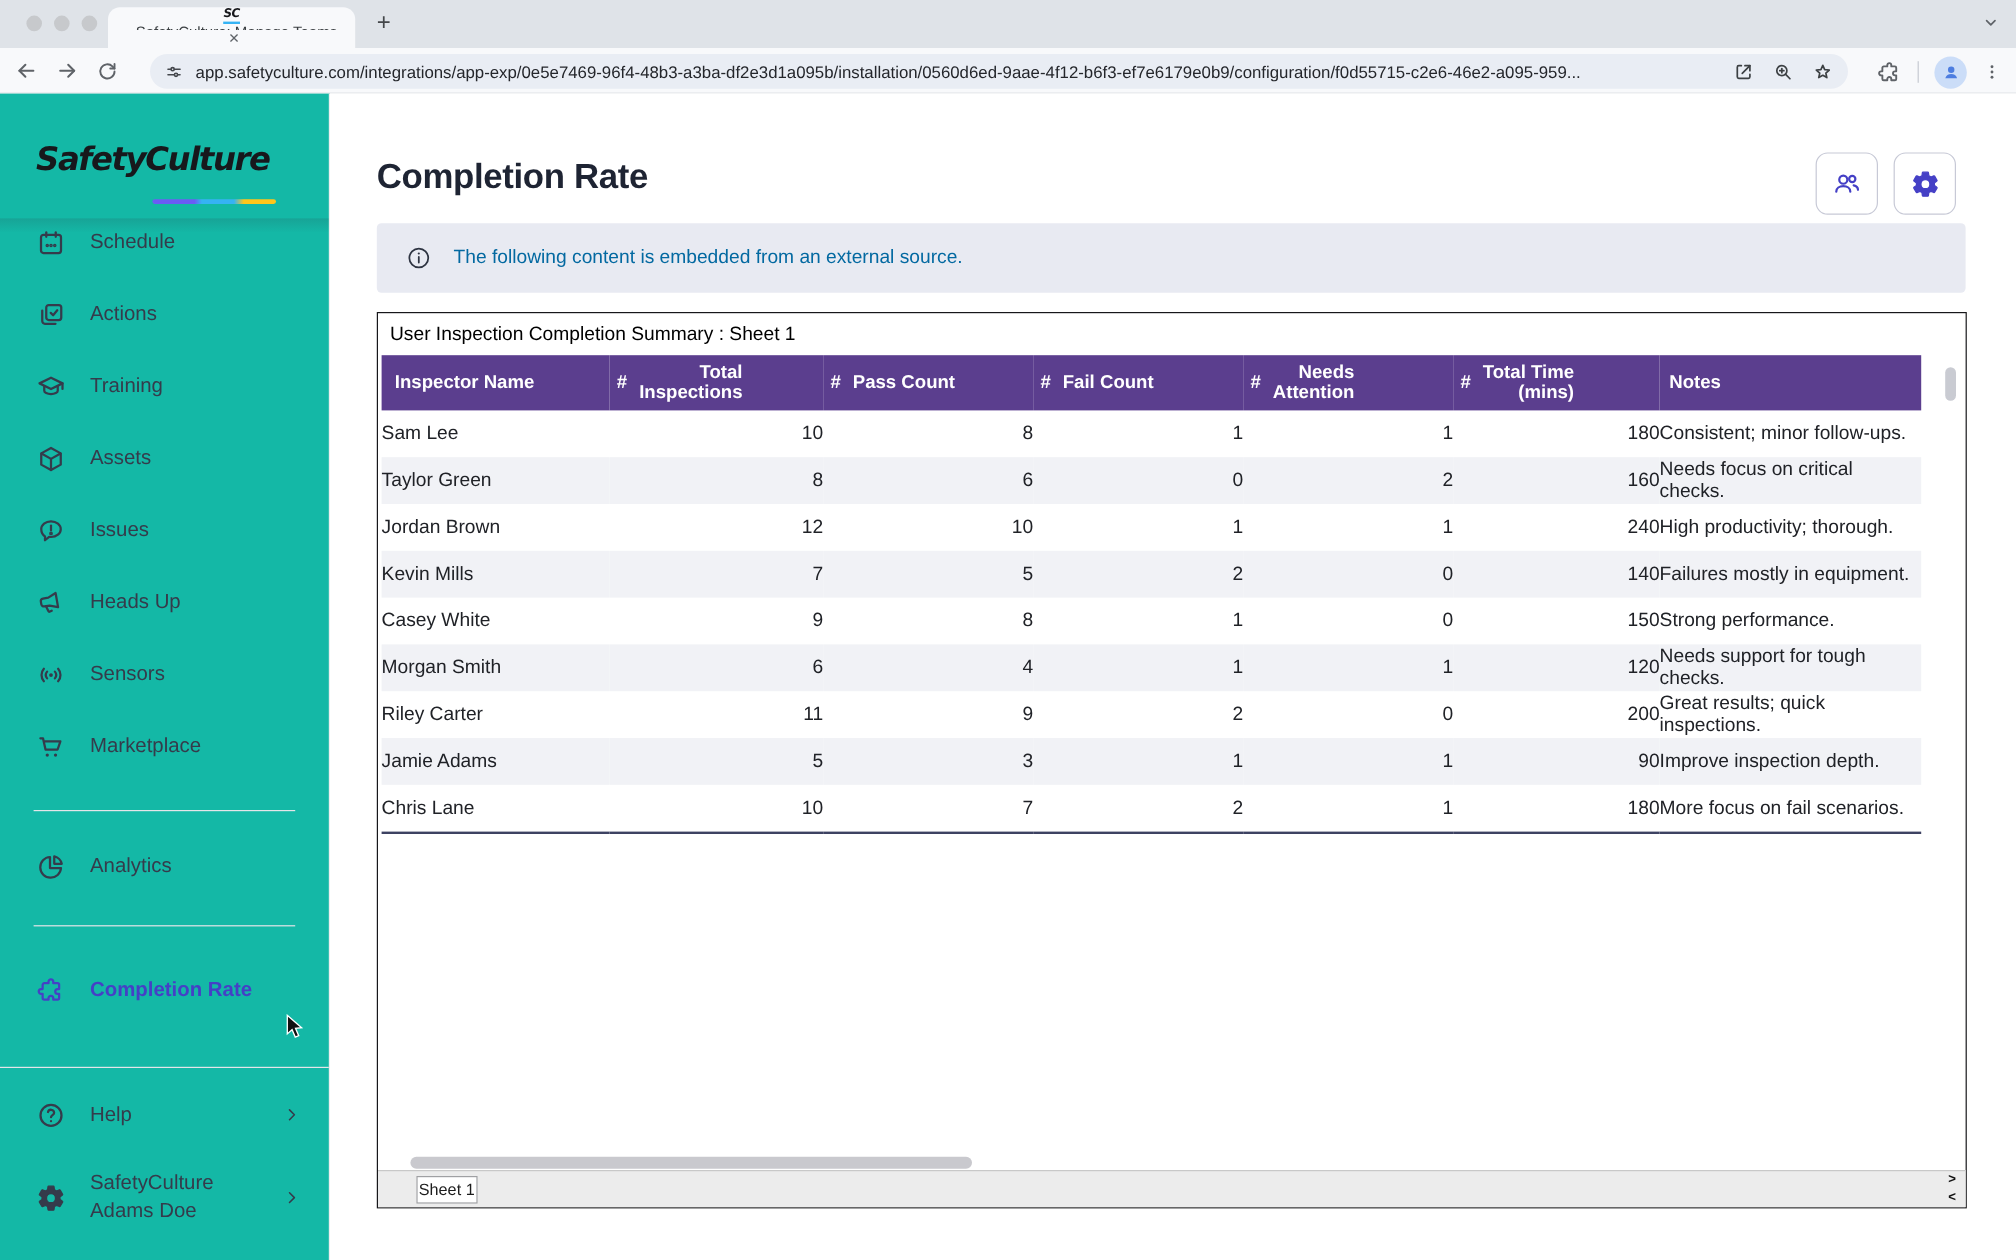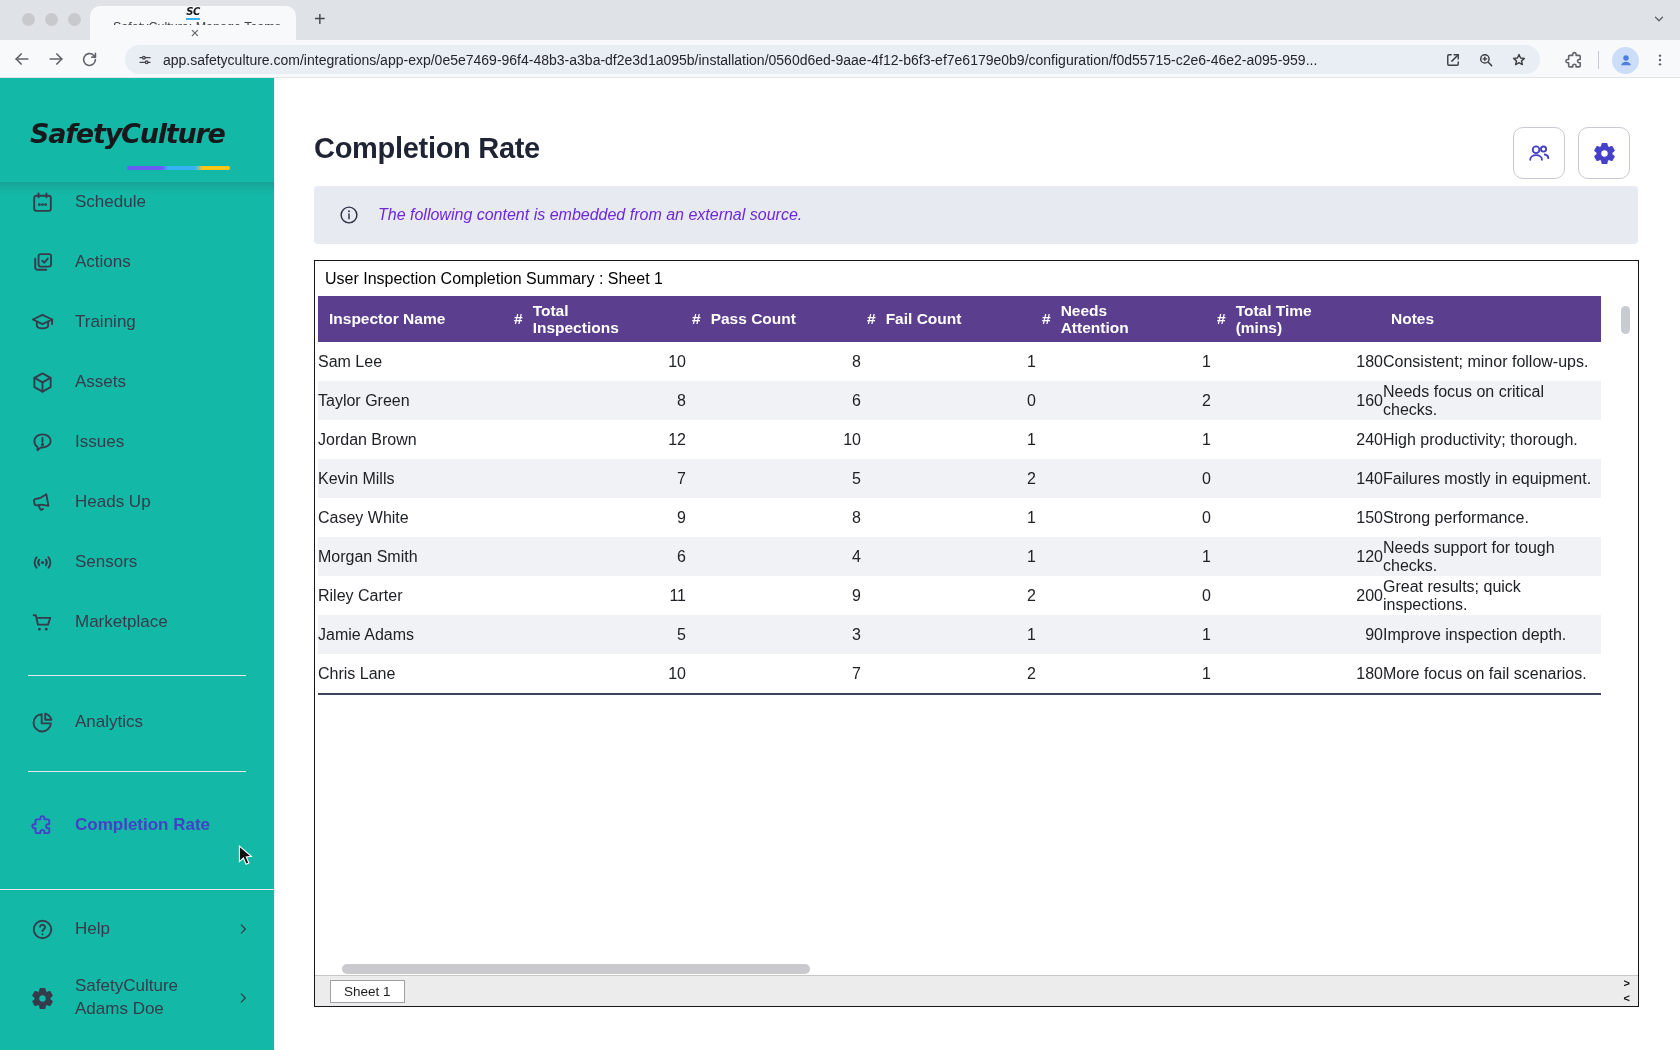--- a/index.html
+++ b/index.html
@@ -50,41 +50,41 @@
   .chev{margin-left:auto;}
   .profile-text{display:flex;flex-direction:column;line-height:1.35;}
 
   
   .main{position:absolute;top:78px;left:275px;right:0;bottom:0;background:#fff;}
   .page-title{position:absolute;top:56px;left:39px;font-size:29px;font-weight:700;color:#1E2433;letter-spacing:-0.3px;line-height:1;}
   .hdr-btns{position:absolute;top:49px;right:50px;display:flex;gap:13px;}
   .icon-btn{width:52px;height:52px;border:1px solid #C7C9D6;border-radius:10px;background:#fff;display:flex;align-items:center;justify-content:center;cursor:pointer;box-sizing:border-box;}
   .icon-btn svg{stroke:#4540C6;}
   .banner{position:absolute;top:108px;left:39px;right:42px;height:58px;background:#E8EAF2;border-radius:4px;display:flex;align-items:center;padding:0 24px;gap:18px;box-sizing:border-box;}
-  .banner-text{font-size:16px;color:#6d28d9;font-style:italic;}
+  .banner-text{font-size:16px;color:#0369a1;}
 
   .embed{position:absolute;top:182px;left:39px;right:41px;bottom:43px;border:1px solid #17171A;background:#fff;box-sizing:border-box;}
   .embed-title{height:35px;display:flex;align-items:center;padding-left:10px;font-size:16px;color:#000;}
   table.sheet{border-collapse:collapse;table-layout:fixed;width:1283px;margin-left:3px;font-size:16px;color:#202227;}
   table.sheet thead th{background:#5B3E8E;color:#fff;font-weight:700;font-size:15.5px;height:46px;text-align:left;vertical-align:middle;padding:0;}
-  .thw{display:flex;align-items:center;gap:10px;padding-left:6px;line-height:1.12;}
+  .thw{display:flex;align-items:center;gap:10px;padding-left:6px;line-height:1.12;text-align:right;}
   .thw.thname{padding-left:11px;}
   .thw.thnotes{padding-left:8px;}
   .hash{font-weight:700;}
   .hlbl{white-space:pre-line;}
   table.sheet td{height:39px;padding:0;vertical-align:middle;}
   td.name{padding-left:11px;}
   td.num{text-align:right;padding-right:30px;}
   td.notes{padding-left:8px;}
   table.sheet tbody tr:nth-child(even){background:#F1F2F6;}
   table.sheet tbody tr:last-child td{border-bottom:2px solid #3D4262;}
   .vscroll{position:absolute;top:45px;right:8px;width:9px;height:28px;background:#C9CBD2;border-radius:5px;}
   .hscroll{position:absolute;left:27px;top:703px;width:468px;height:10px;background:#C9C9CE;border-radius:5px;}
   .sheetbar{position:absolute;left:0;right:0;bottom:0;height:31px;background:#ECECEC;border-top:1px solid #C8C8C8;display:flex;align-items:center;box-sizing:border-box;}
-  .sheettab{margin-left:15px;background:#fff;border:1px solid #9FA0A3;padding:3px 13px;font-size:13.5px;color:#1C1C1C;cursor:pointer;}
+  .sheettab{margin-left:32px;background:#fff;border:1px solid #9FA0A3;padding:3px 1px;font-size:13.5px;color:#1C1C1C;cursor:pointer;}
   .sheetnav{margin-left:auto;margin-right:8px;display:flex;flex-direction:column;align-items:center;gap:1px;font-size:11px;font-weight:700;color:#111;line-height:1.2;}
   .sheetnav span{cursor:pointer;}
 
   .cursor{position:absolute;left:238px;top:845px;z-index:99;pointer-events:none;}
 </style>
 </head>
 <body>
 
 <div class="canvas">
 

